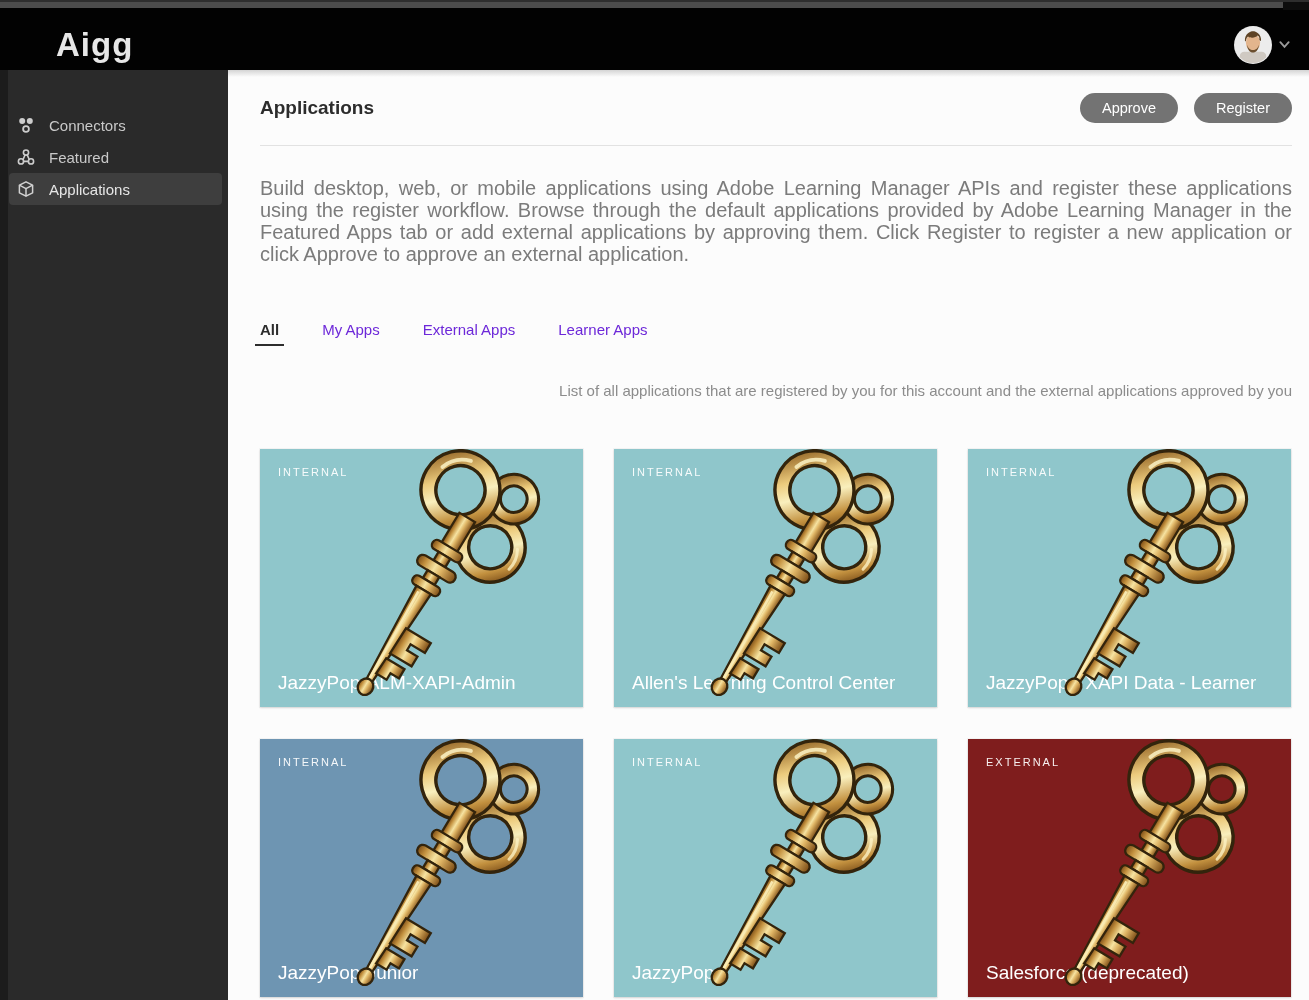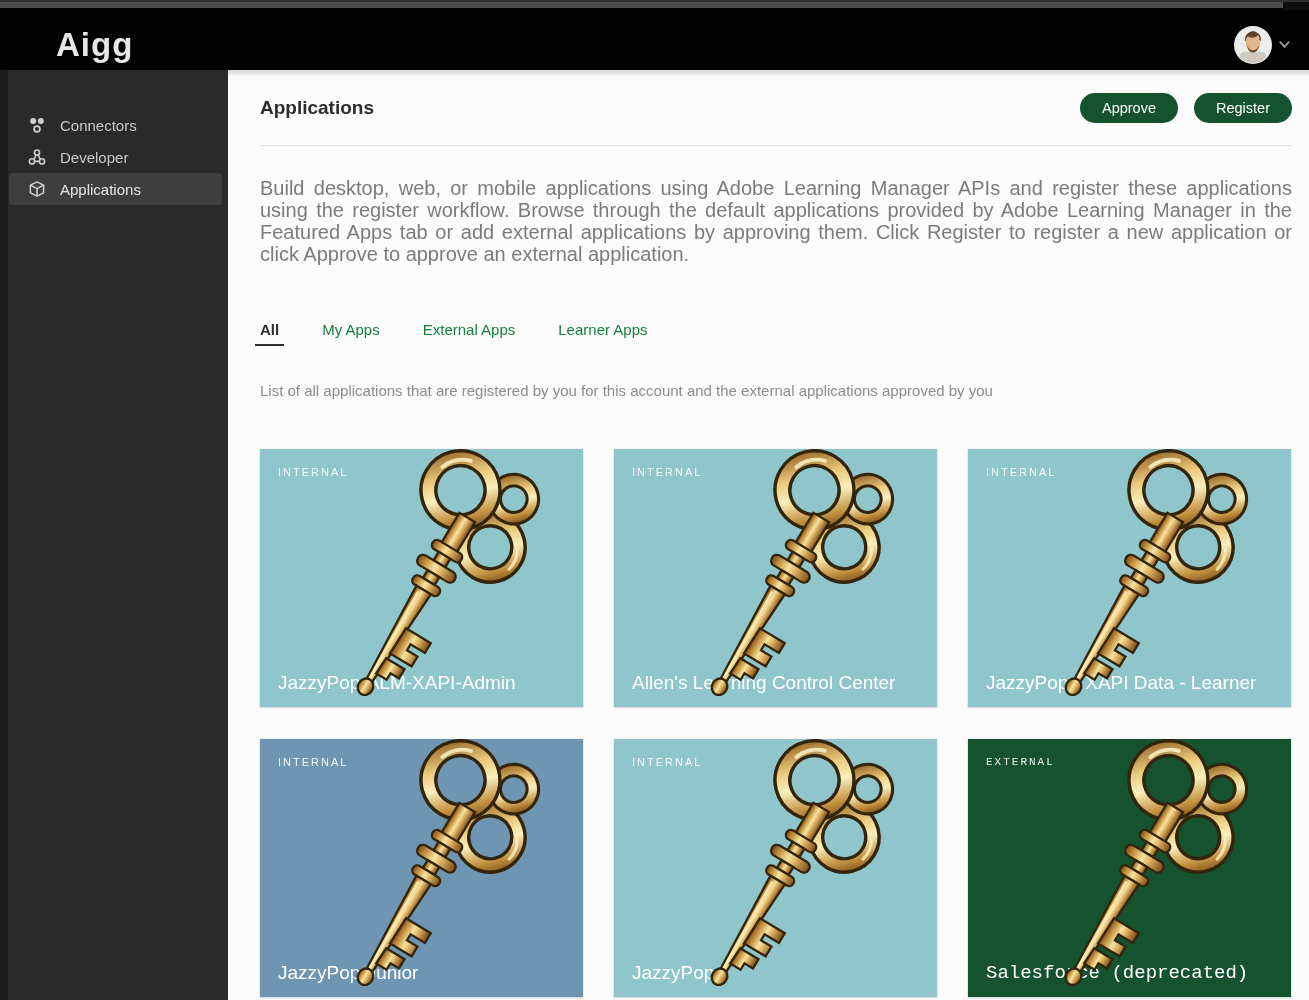--- a/index.html
+++ b/index.html
@@ -18,42 +18,42 @@
   .avatar { width: 38px; height: 38px; border-radius: 50%; overflow: hidden; background: #ececec; }
   .avatar svg { display: block; width: 100%; height: 100%; }
   .chev { width: 13px; height: 13px; }
 
   .main { display: flex; height: 930px; }
 
   
   .sidebar { width: 228px; background: #2a2a2a; position: relative; padding-top: 39px; flex: none; }
   .sidebar::before { content:""; position:absolute; left:0; top:0; bottom:0; width:8px; background:#1c1c1c; }
   .side-item { display: flex; align-items: center; gap: 14px; height: 32px; margin: 0 6px 0 9px;
-    padding-left: 19px; border-radius: 4px; color: #c9c9c9; font-size: 15px; cursor: pointer; }
+    padding-left: 8px; border-radius: 4px; color: #c9c9c9; font-size: 15px; cursor: pointer; }
   .side-item.active { background: #3e3e3e; color: #e6e6e6; }
   .side-icon { width: 18px; height: 18px; flex: none; display: inline-flex; }
   .side-icon svg { width: 18px; height: 18px; }
 
   
   .content { flex: 1; background: #fcfcfc; padding: 0 17px 0 32px; position: relative; overflow: hidden; }
   .content::before { content:""; position:absolute; top:0; left:0; right:0; height:7px;
     background: linear-gradient(#d4d4d4, rgba(255,255,255,0)); pointer-events:none; }
 
   .page-head { height: 76px; display: flex; align-items: center; border-bottom: 1px solid #e2e2e2; }
   .page-title { flex: 1; font-size: 19px; font-weight: 700; color: #2c2c2c; }
   .btn { height: 30px; padding: 0 22px; margin-left: 16px; border: none; border-radius: 16px;
-    background: #14532d; color: #fff; font-size: 14.5px; font-family: inherit; cursor: pointer; }
+    background: #737373; color: #fff; font-size: 14.5px; font-family: inherit; cursor: pointer; }
 
   .desc { margin-top: 31px; font-size: 20px; line-height: 22px; color: #7b7b7b; text-align: justify; }
 
   .tabs { margin-top: 56px; margin-left: -5px; display: flex; gap: 33px; font-size: 15px; }
-  .tab { color: #15803d; padding: 0 5px 6px; cursor: pointer; border-bottom: 2px solid transparent; }
+  .tab { color: #6d28d9; padding: 0 5px 6px; cursor: pointer; border-bottom: 2px solid transparent; }
   .tab.active { color: #2d2d2d; font-weight: 700; border-bottom-color: #2d2d2d; }
 
-  .caption { margin-top: 36px; font-size: 15px; color: #8c8c8c; }
+  .caption { margin-top: 36px; font-size: 15px; color: #8c8c8c; text-align: right; }
 
   .grid { margin-top: 50px; display: grid; grid-template-columns: repeat(3, 323px); gap: 32px 31px; }
   .card { height: 258px; position: relative; overflow: hidden; cursor: pointer;
     box-shadow: 0 1px 2px rgba(0,0,0,.14), 0 0 0 1px rgba(0,0,0,.03); padding-left: 40px; }
   .badge { position: absolute; top: 17px; left: 18px; z-index: 4; font-size: 11px;
     letter-spacing: 2px; color: rgba(255,255,255,.93); }
   .card-title { position: absolute; left: 18px; bottom: 13px; z-index: 2; font-size: 19px; color: #fff; }
   .key { position: absolute; top: -10px; left: 50%; height: 305px; width: 171px; z-index: 3;
     transform: translateX(-41%) rotate(31deg); transform-origin: 50% 42%; }
 </style>
@@ -142,21 +142,21 @@
   </div>
       <div class="side-item">
     <span class="side-icon">
           <svg viewBox="0 0 18 18" fill="none" stroke="#cdcdcd" stroke-width="1.6" stroke-linecap="round">
             <circle cx="4" cy="13.4" r="2.6"></circle>
             <circle cx="14" cy="13.4" r="2.6"></circle>
             <circle cx="9" cy="4.6" r="2.6"></circle>
             <path d="M8,7 L6.3,11 M10.2,6.9 L12,11 M6.6,13.4 L11.4,13.4"></path>
           </svg>
         </span>
-    <span class="side-label">Developer</span>
+    <span class="side-label">Featured</span>
   </div>
       <div class="side-item active">
     <span class="side-icon">
           <svg viewBox="0 0 18 18" fill="none" stroke="#d2d2d2" stroke-width="1.5" stroke-linejoin="round">
             <path d="M9,1.8 L15.6,5.2 L9,8.6 L2.4,5.2 Z"></path>
             <path d="M2.4,5.2 V12.8 L9,16.2 L15.6,12.8 V5.2"></path>
             <path d="M9,8.6 V16.2"></path>
           </svg>
         </span>
     <span class="side-label">Applications</span>
@@ -210,21 +210,21 @@
             <use href="#key-symbol"></use>
           </svg>
   </div>
         <div class="card" style="background: rgb(143, 198, 203);">
     <span class="badge">INTERNAL</span>
     <span class="card-title">JazzyPop</span>
     <svg class="key" viewBox="0 0 224 400">
             <use href="#key-symbol"></use>
           </svg>
   </div>
-        <div class="card" style="background: #14532d; font-family: Liberation Mono, monospace;">
+        <div class="card" style="background: #7f1d1d;">
     <span class="badge">EXTERNAL</span>
     <span class="card-title">Salesforce (deprecated)</span>
     <svg class="key" viewBox="0 0 224 400">
             <use href="#key-symbol"></use>
           </svg>
   </div>
       </div>
   </div>
 </div>
 

